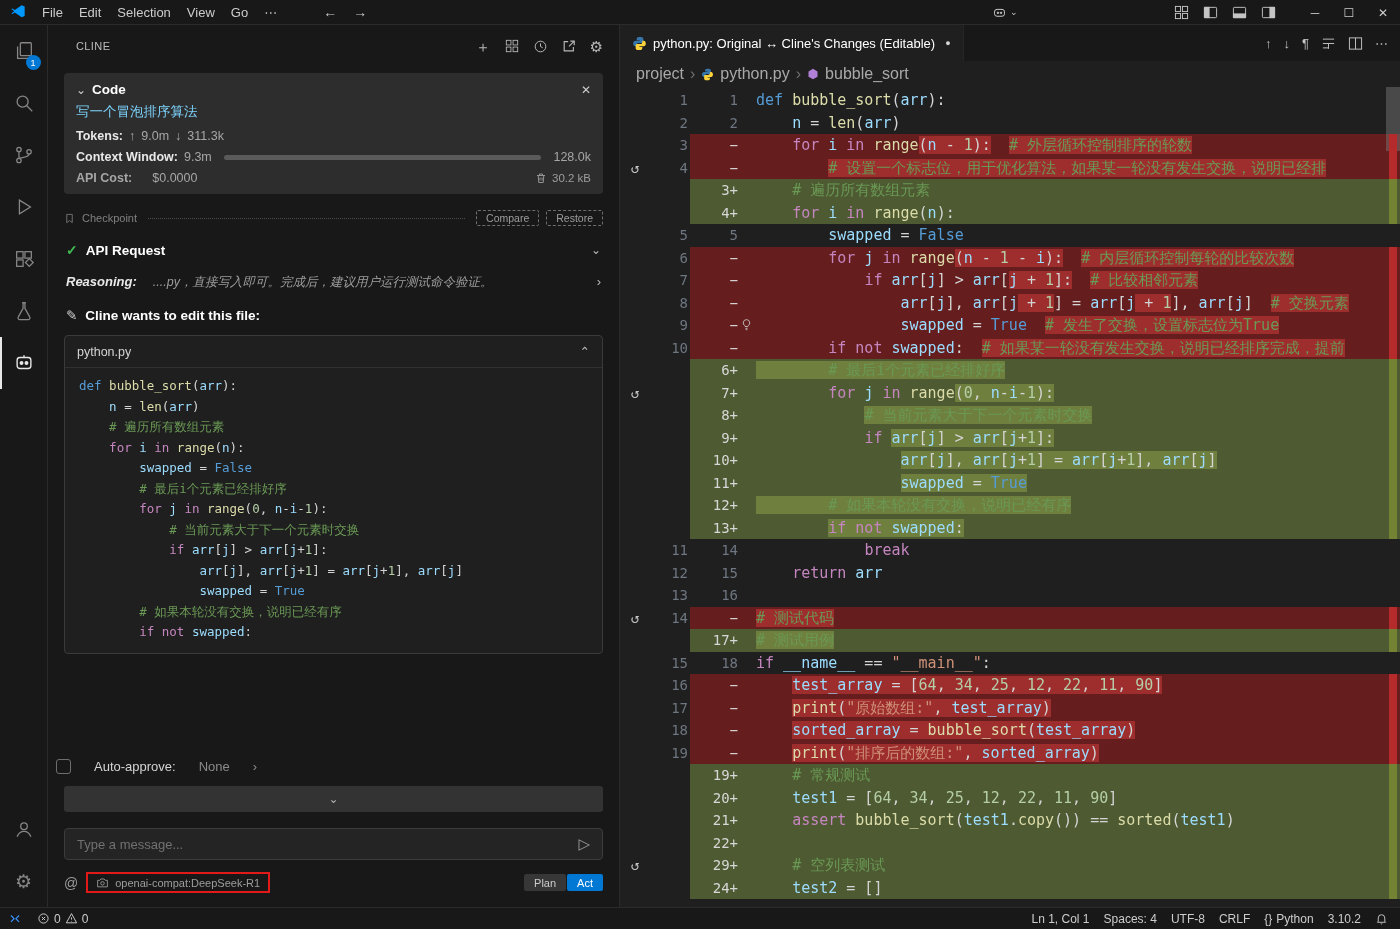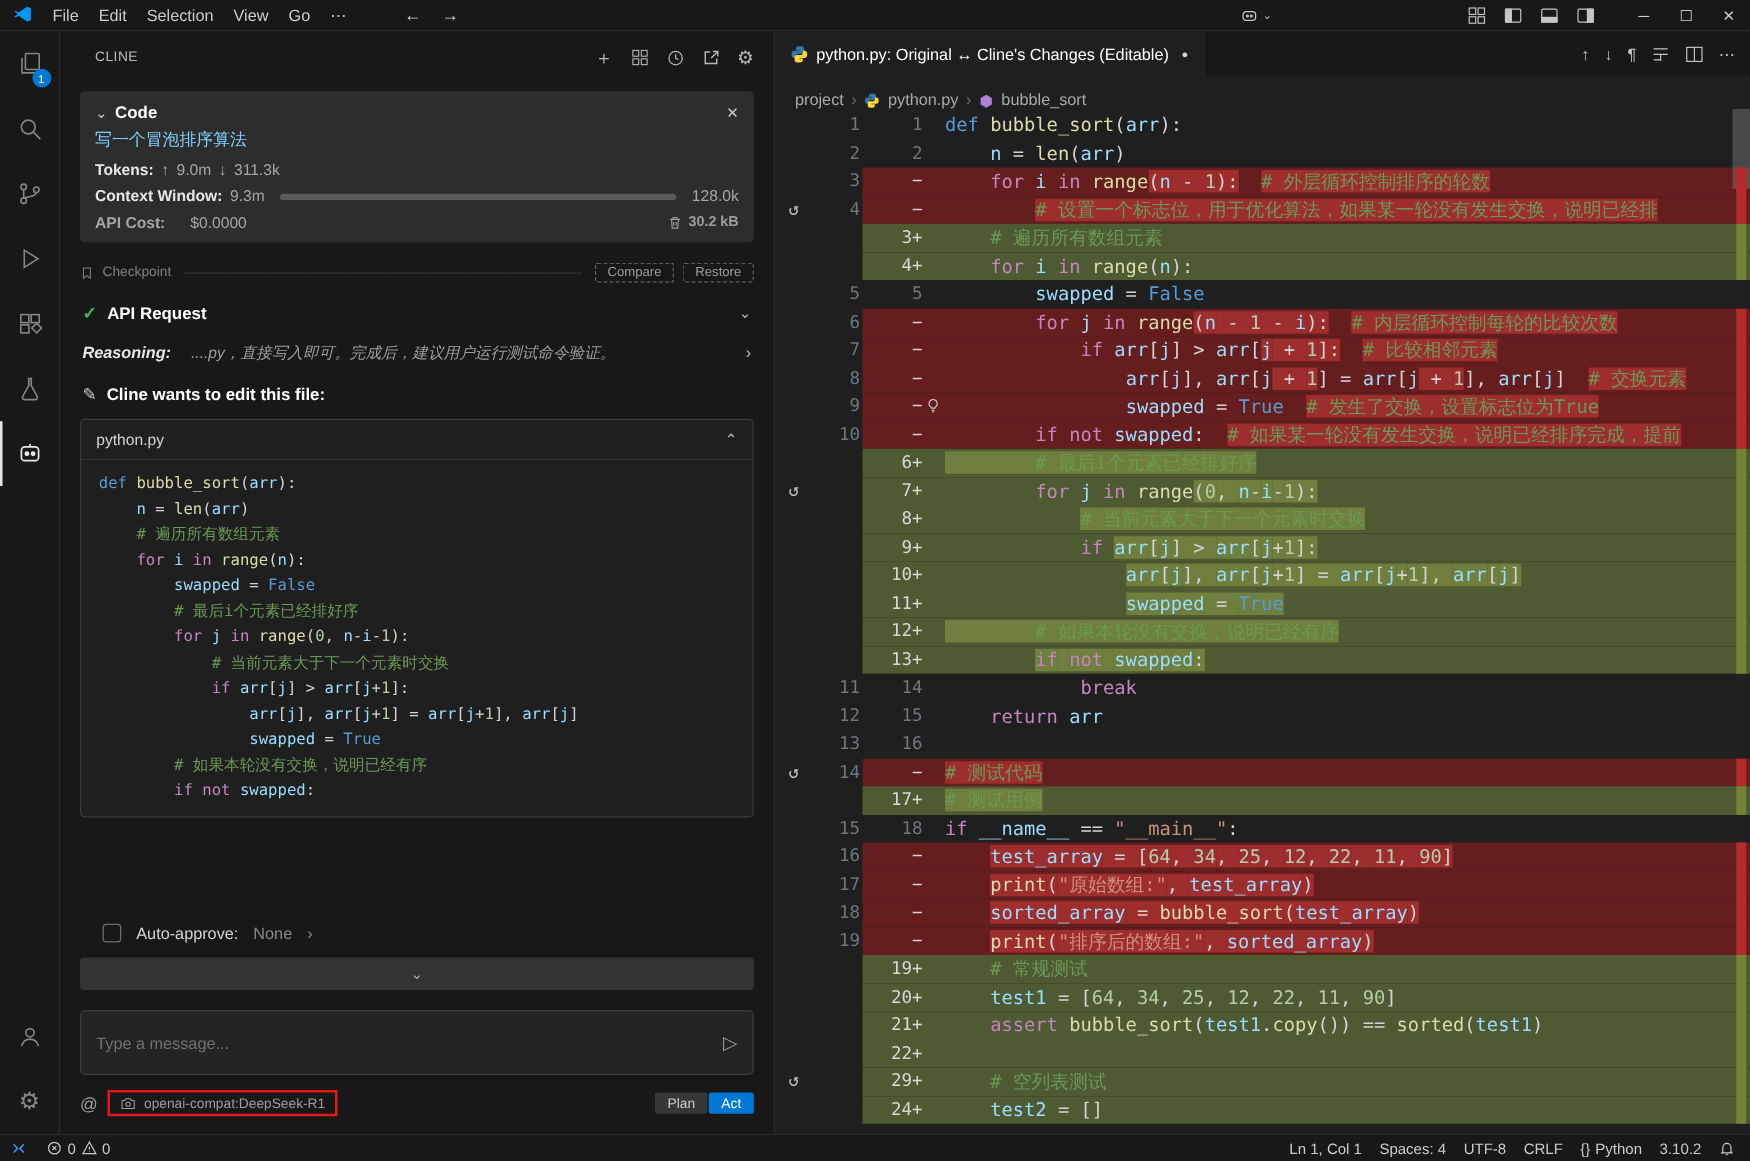--- a/index.html
+++ b/index.html
@@ -42,21 +42,21 @@
   .tc-row{display:flex;align-items:center;margin-bottom:6px}
   .tc-chev{color:#cccccc;margin-right:6px;font-size:12px}
   .tc-title{font-weight:bold;color:#ffffff;font-size:13.5px}
   .tc-close{margin-left:auto;color:#cccccc;font-size:12px}
   .tc-text{color:#7dd3fc;font-size:13.5px;margin-bottom:8px}
   .tc-metrics{display:flex;align-items:center;gap:6px;color:#a6a6a6;font-size:12.5px;margin-bottom:7px}
   .tc-metrics b{color:#e8e8e8}
   .ctx-bar{flex:1;height:5px;border-radius:3px;background:#5a5a5a;margin:0 6px;overflow:hidden}
   .ctx-fill{height:100%;width:99%;background:#ececec;border-radius:3px}
   .tc-cost-row{display:flex;align-items:center;color:#a6a6a6;font-size:12.5px}
-  .tc-size{margin-left:auto;display:flex;align-items:center;gap:5px;color:#9d9d9d;font-weight:bold;font-size:11.5px}
+  .tc-size{margin-left:auto;display:flex;align-items:center;gap:5px;color:#9d9d9d;font-weight:normal;font-size:11.5px}
 
   .checkpoint-row{margin:16px 16px 0 16px;display:flex;align-items:center;gap:7px;color:#808080;font-size:11px;flex:none}
   .cp-rule{flex:1;border-top:1px dotted #4d4d4d;margin:0 4px}
   .cp-chip{border:1px dashed #6e6e6e;border-radius:2px;color:#9d9d9d;font-size:10.5px;padding:1px 9px}
 
   .api-row{margin:16px 18px 0 18px;display:flex;align-items:center;gap:8px;flex:none}
   .api-check{color:#3fb950;font-weight:bold;font-size:14px}
   .api-label{color:#ffffff;font-weight:bold;font-size:13.5px}
   .api-chev{margin-left:auto;color:#b8b8b8;font-size:12px}
 
@@ -69,28 +69,28 @@
   .pencil{color:#cccccc;font-weight:normal}
 
   .code-block{margin:12px 16px 0 16px;background:#1f1f1f;border:1px solid #3a3a3a;border-radius:4px;overflow:hidden;flex:none}
   .cb-header{height:32px;display:flex;align-items:center;padding:0 12px;border-bottom:1px solid #313131;color:#d4d4d4;font-size:12.5px}
   .cb-chev{margin-left:auto;color:#b8b8b8}
   .cb-body{padding:8px 0 10px 14px}
   .sb-code-line{font-family:"DejaVu Sans Mono",monospace;font-size:12.5px;line-height:20.5px;white-space:pre;overflow:hidden}
 
   .sb-flex{flex:1}
 
-  .auto-approve{margin:0 18px 0 34px;display:flex;align-items:flex-end;gap:12px;color:#d4d4d4;font-size:13px;flex:none}
+  .auto-approve{margin:0 18px 0 8px;display:flex;align-items:flex-end;gap:23px;color:#d4d4d4;font-size:13px;flex:none}
   .aa-box{width:15px;height:15px;border:1px solid #6e6e6e;border-radius:3px;background:transparent}
   .aa-value{color:#8a8a8a}
   .aa-chev{color:#8a8a8a}
 
   .expand-btn{margin:12px 16px 0 16px;height:26px;background:#333333;border-radius:3px;display:flex;align-items:center;justify-content:center;color:#b0b0b0;font-size:12px;flex:none}
 
-  .msg-input{margin:16px 16px 0 16px;height:52px;background:#242424;border:1px solid #3c3c3c;border-radius:4px;display:flex;align-items:center;padding:0 12px;flex:none}
+  .msg-input{margin:16px 16px 0 16px;height:32px;background:#242424;border:1px solid #3c3c3c;border-radius:4px;display:flex;align-items:center;padding:0 12px;flex:none}
   .msg-input input{flex:1;background:transparent;border:none;outline:none;color:#d4d4d4;font-size:13px;font-family:"Liberation Sans",sans-serif}
   .msg-input input::placeholder{color:#717171}
   .send-ic{color:#9d9d9d;font-size:15px}
 
   .bottom-row{margin:12px 16px 14px 16px;display:flex;align-items:center;flex:none}
   .at-ic{color:#9d9d9d;font-size:14px;margin-right:8px}
   .model-box{display:flex;align-items:center;gap:6px;border:2px solid #e11919;padding:2px 8px;color:#9d9d9d;font-size:11px}
   .pa-group{margin-left:auto;display:flex;gap:1px}
   .pa-btn{height:17px;display:flex;align-items:center;padding:0 10px;font-size:11px;border-radius:2px}
   .pa-plan{background:#373737;color:#cccccc}
@@ -99,21 +99,21 @@
   
   .editor{flex:1;display:flex;flex-direction:column;min-width:0;background:#1f1f1f}
   .tabbar{height:36px;background:#181818;display:flex;align-items:stretch;flex:none}
   .tab{display:flex;align-items:center;gap:6px;padding:0 12px;font-size:13px;border-right:1px solid #252526;white-space:nowrap;overflow:hidden}
   .tab.inactive{color:#9d9d9d;background:#181818;width:200px;flex:none}
   .tab.active{color:#ffffff;background:#1f1f1f}
   .dirty-dot{color:#d4d4d4;font-size:9px;margin-left:4px}
   .tab-fill{flex:1}
   .tab-actions{display:flex;align-items:center;gap:12px;padding:0 12px;color:#c5c5c5;font-size:13px}
 
-  .breadcrumbs{height:26px;background:#1f1f1f;display:flex;align-items:flex-end;gap:6px;padding-left:16px;color:#a9a9a9;font-size:13px;flex:none}
+  .breadcrumbs{height:26px;background:#1f1f1f;display:flex;align-items:center;gap:6px;padding-left:16px;color:#a9a9a9;font-size:16px;flex:none}
   .bc-sep{color:#6e6e6e}
 
   .diff-wrap{flex:1;position:relative;overflow:hidden}
   .diff-lines{padding-top:2px}
   .diff-row{display:flex;height:22.5px;line-height:22.5px;font-family:"DejaVu Sans Mono",monospace;font-size:15px;white-space:pre}
   .g-left{width:70px;display:flex;flex:none}
   .revert{width:30px;text-align:center;color:#c5c5c5;font-size:14px}
   .onum{width:38px;text-align:right;color:#6e7681;font-size:14px}
   .l-body{flex:1;display:flex;min-width:0}
   .mnum{width:48px;text-align:right;color:#6e7681;flex:none;font-size:14px}

